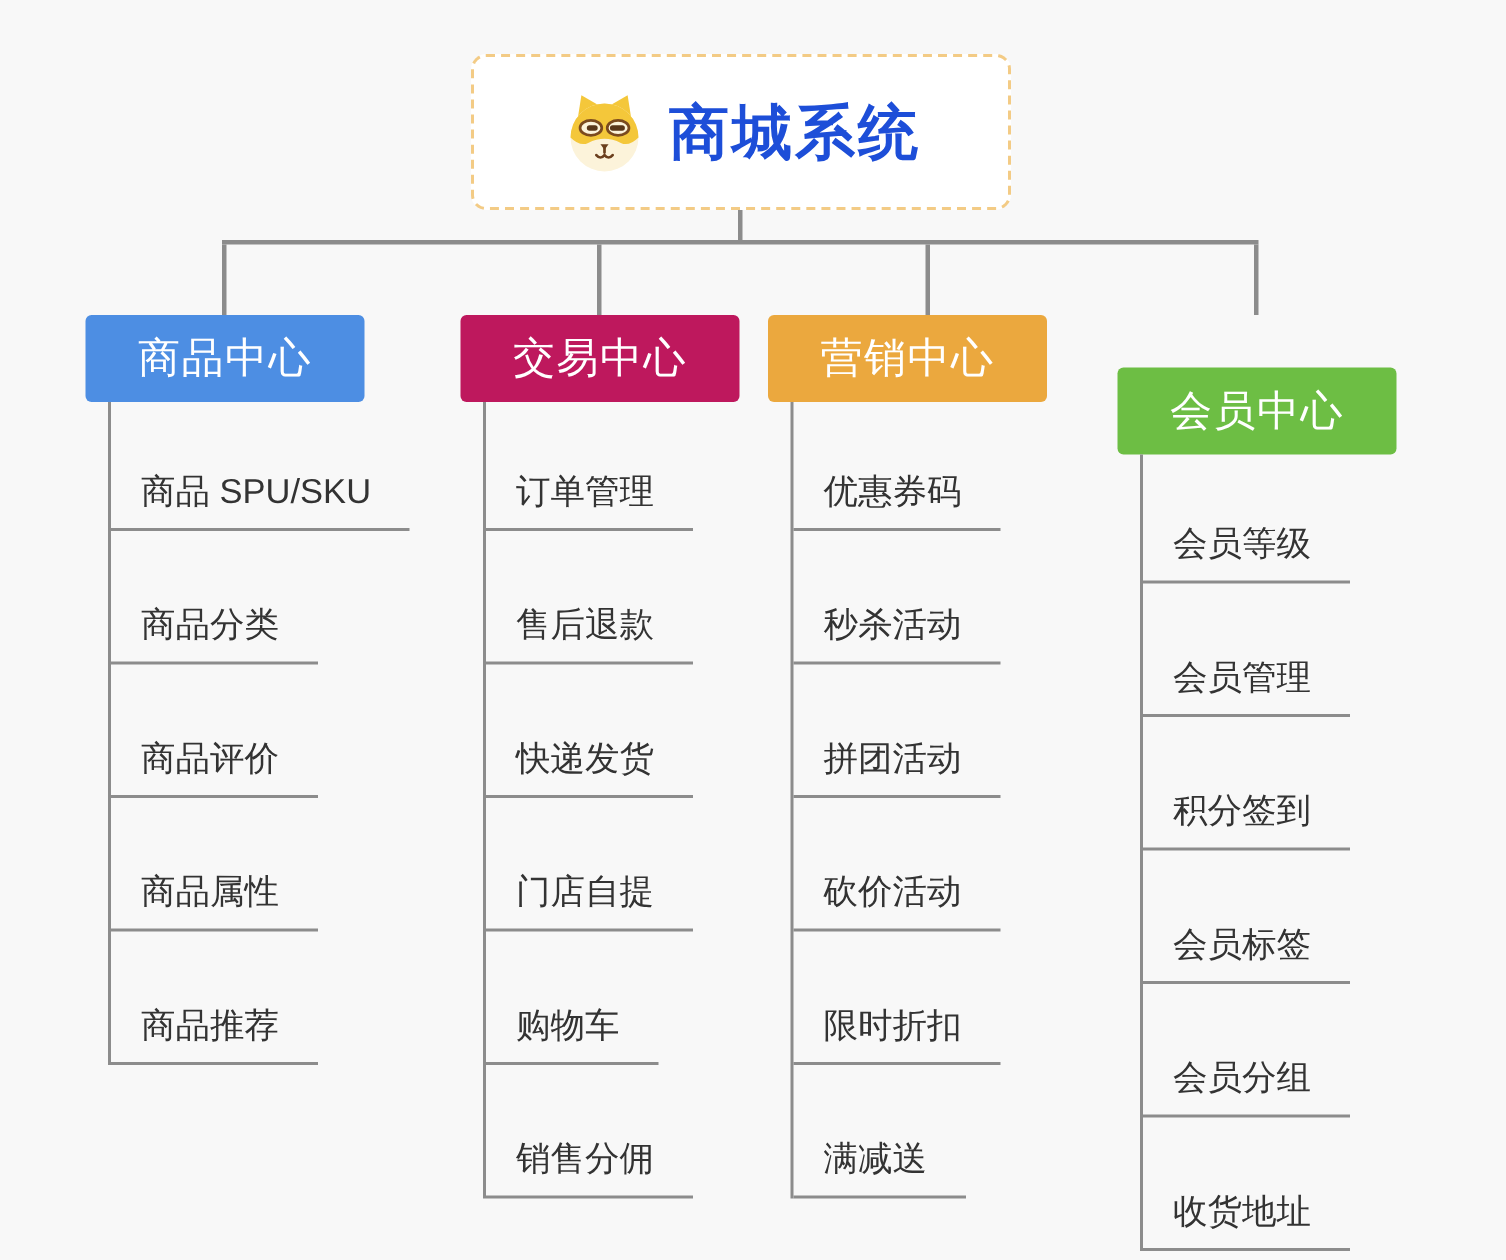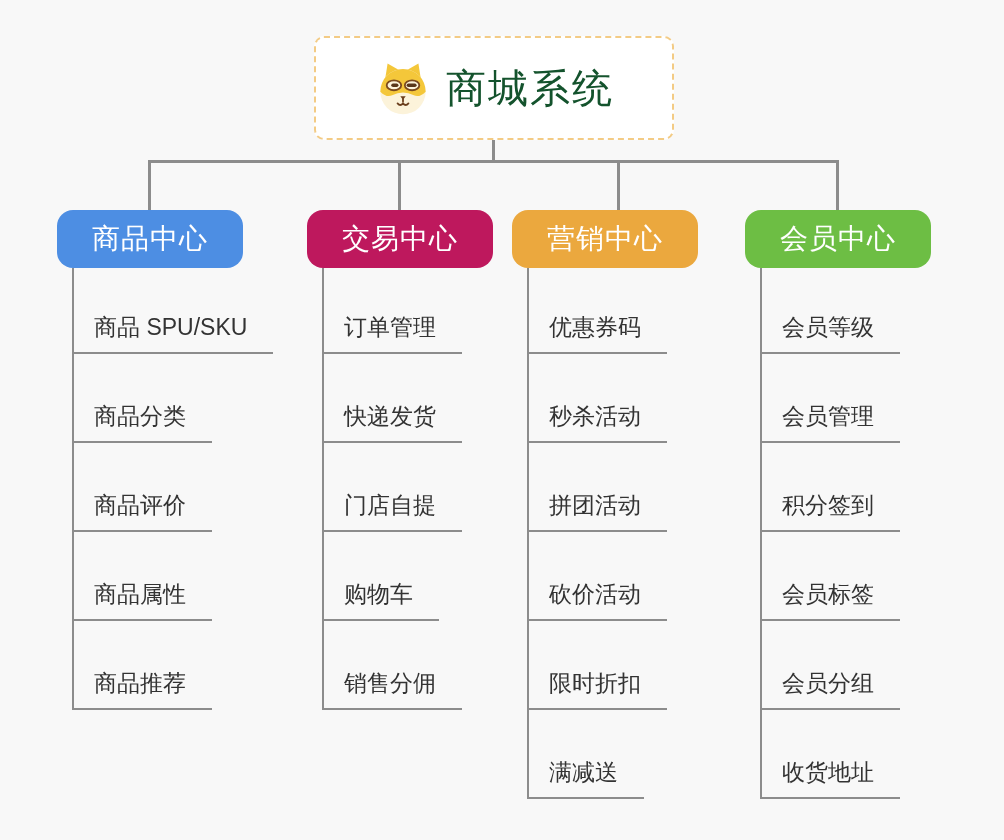--- a/index.html
+++ b/index.html
@@ -20,24 +20,24 @@
 
   
   .line { position:absolute; background:#8c8c8c; }
   .line-root-stub { left:492px; top:140px; width:3px; height:22px; }
   .line-bus      { left:148px; top:160px; width:691px; height:3px; }
   .line-stub     { top:163px; width:3px; height:47px; }
   .stub-1 { left:148px; } .stub-2 { left:398px; } .stub-3 { left:617px; } .stub-4 { left:836px; }
 
   
   .branch { position:absolute; top:210px; }
-  .branch-1 { left:57px; } .branch-2 { left:307px; } .branch-3 { left:512px;text-align:right; } .branch-4 { left:745px; }
+  .branch-1 { left:57px; } .branch-2 { left:307px; } .branch-3 { left:512px;text-align:right; } .branch-4 { left:745px;margin-top:35px; }
 
   .branch-head {
-    width:186px; height:58px; border-radius:16px;
+    width:186px; height:58px; border-radius:4px;
     display:flex; align-items:center; justify-content:center;
     color:#ffffff; font-size:28px; letter-spacing:1px;
   }
 
   .children {
     display:flex; flex-direction:column; align-items:flex-start;
     margin-left:15px; border-left:2px solid #8c8c8c; width:max-content;
   }
   .child {
     font-size:23px; line-height:32px; color:#333333; white-space:nowrap;
@@ -66,38 +66,39 @@
         <circle cx="32" cy="36" r="25" fill="#fcf3da"></circle>
         <path d="M7 36 a25 25 0 0 1 50 0 q-7 7 -13 4 q-6 -3 -12 -3 q-6 0 -12 3 q-6 3 -13 -4 z" fill="#f4c73a"></path>
         <ellipse cx="22" cy="29" rx="8" ry="5.5" fill="#fcf3da" stroke="#7b4a1e" stroke-width="2"></ellipse>
         <ellipse cx="42" cy="29" rx="8" ry="5.5" fill="#fcf3da" stroke="#7b4a1e" stroke-width="2"></ellipse>
         <rect x="19" y="27" width="8" height="4" rx="2" fill="#59371a"></rect>
         <rect x="36" y="27" width="11" height="4" rx="2" fill="#59371a"></rect>
         <path d="M29 41 h6 l-3 4 z" fill="#6b3f1d"></path>
         <path d="M32 44 v3 M26 49 q3 3.5 6 0 q3 3.5 6 0" stroke="#6b3f1d" stroke-width="2" fill="none" stroke-linecap="round"></path>
       </svg>
     </span>
-    <span class="root-label" style="color: #14532d;">商城系统</span>
+    <span class="root-label" style="color: #1d4ed8; font-weight: bold;">商城系统</span>
   </div>
 
   <div class="branch branch-1">
     <div class="branch-head" style="background: rgb(77, 142, 227);">商品中心</div>
     <div class="children">
       <div class="child">商品 SPU/SKU</div>
       <div class="child">商品分类</div>
       <div class="child">商品评价</div>
       <div class="child">商品属性</div>
       <div class="child">商品推荐</div>
     </div>
   </div>
 
   <div class="branch branch-2">
     <div class="branch-head" style="background: #be185d;">交易中心</div>
     <div class="children">
       <div class="child">订单管理</div>
+      <div class="child">售后退款</div>
       <div class="child">快递发货</div>
       <div class="child">门店自提</div>
       <div class="child">购物车</div>
       <div class="child">销售分佣</div>
     </div>
   </div>
 
   <div class="branch branch-3">
     <div class="branch-head" style="background: rgb(235, 168, 62);">营销中心</div>
     <div class="children">

